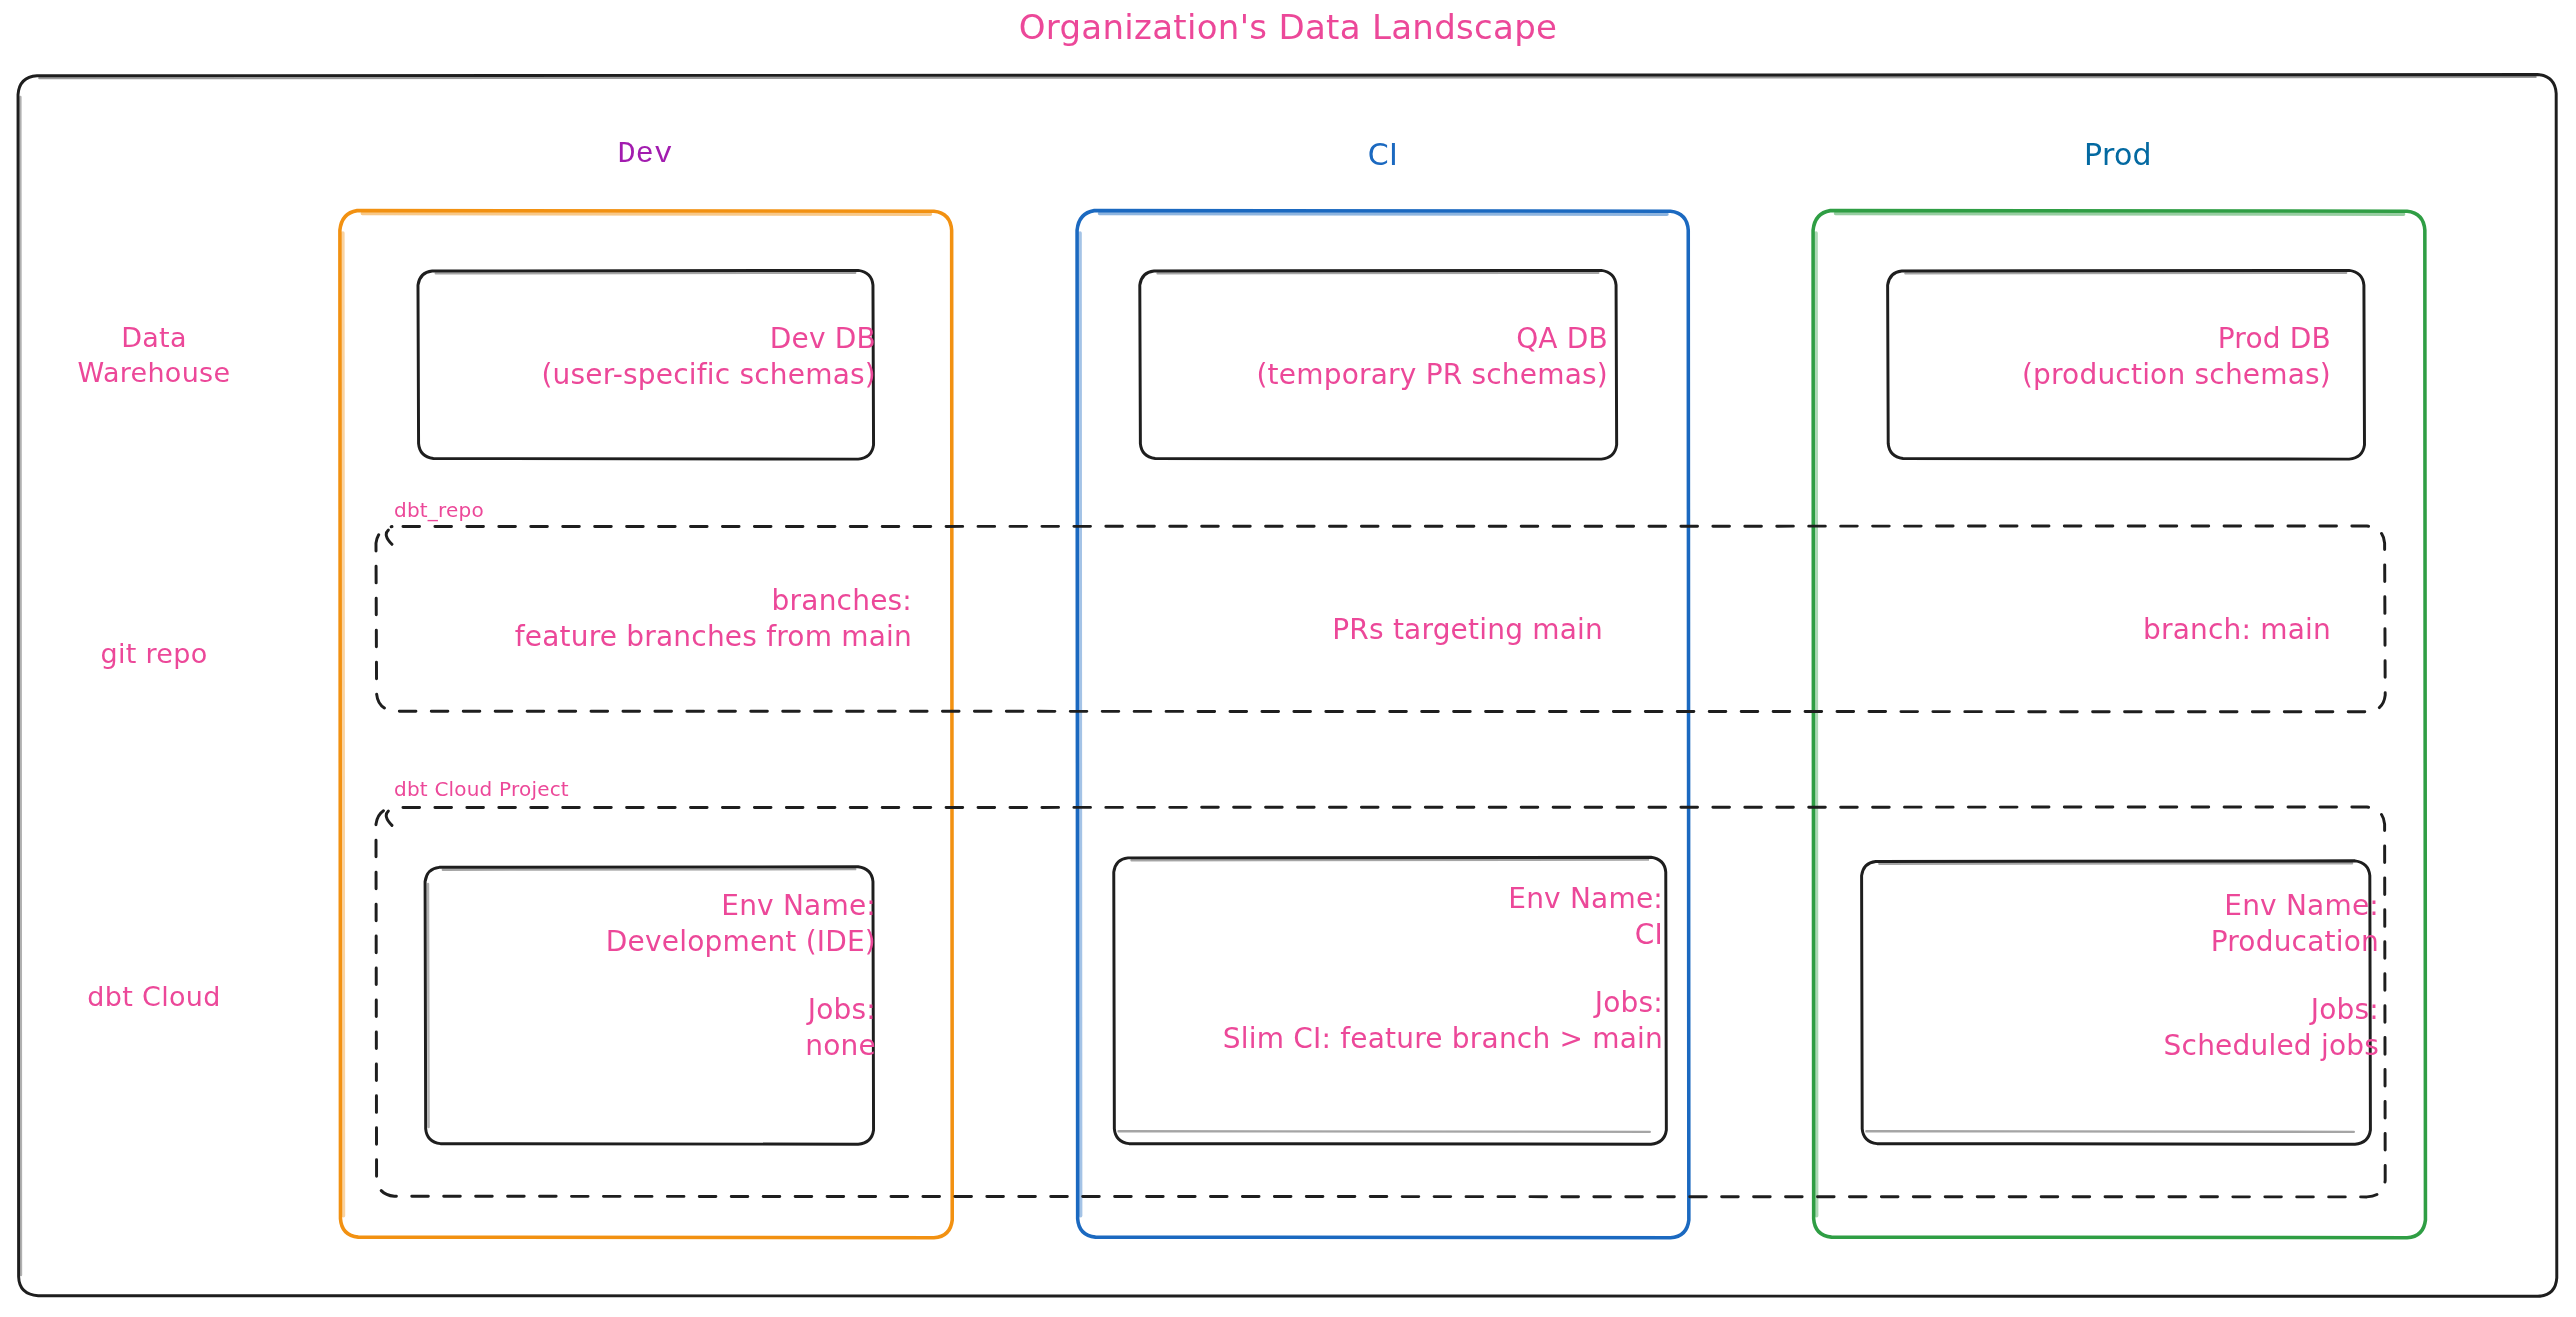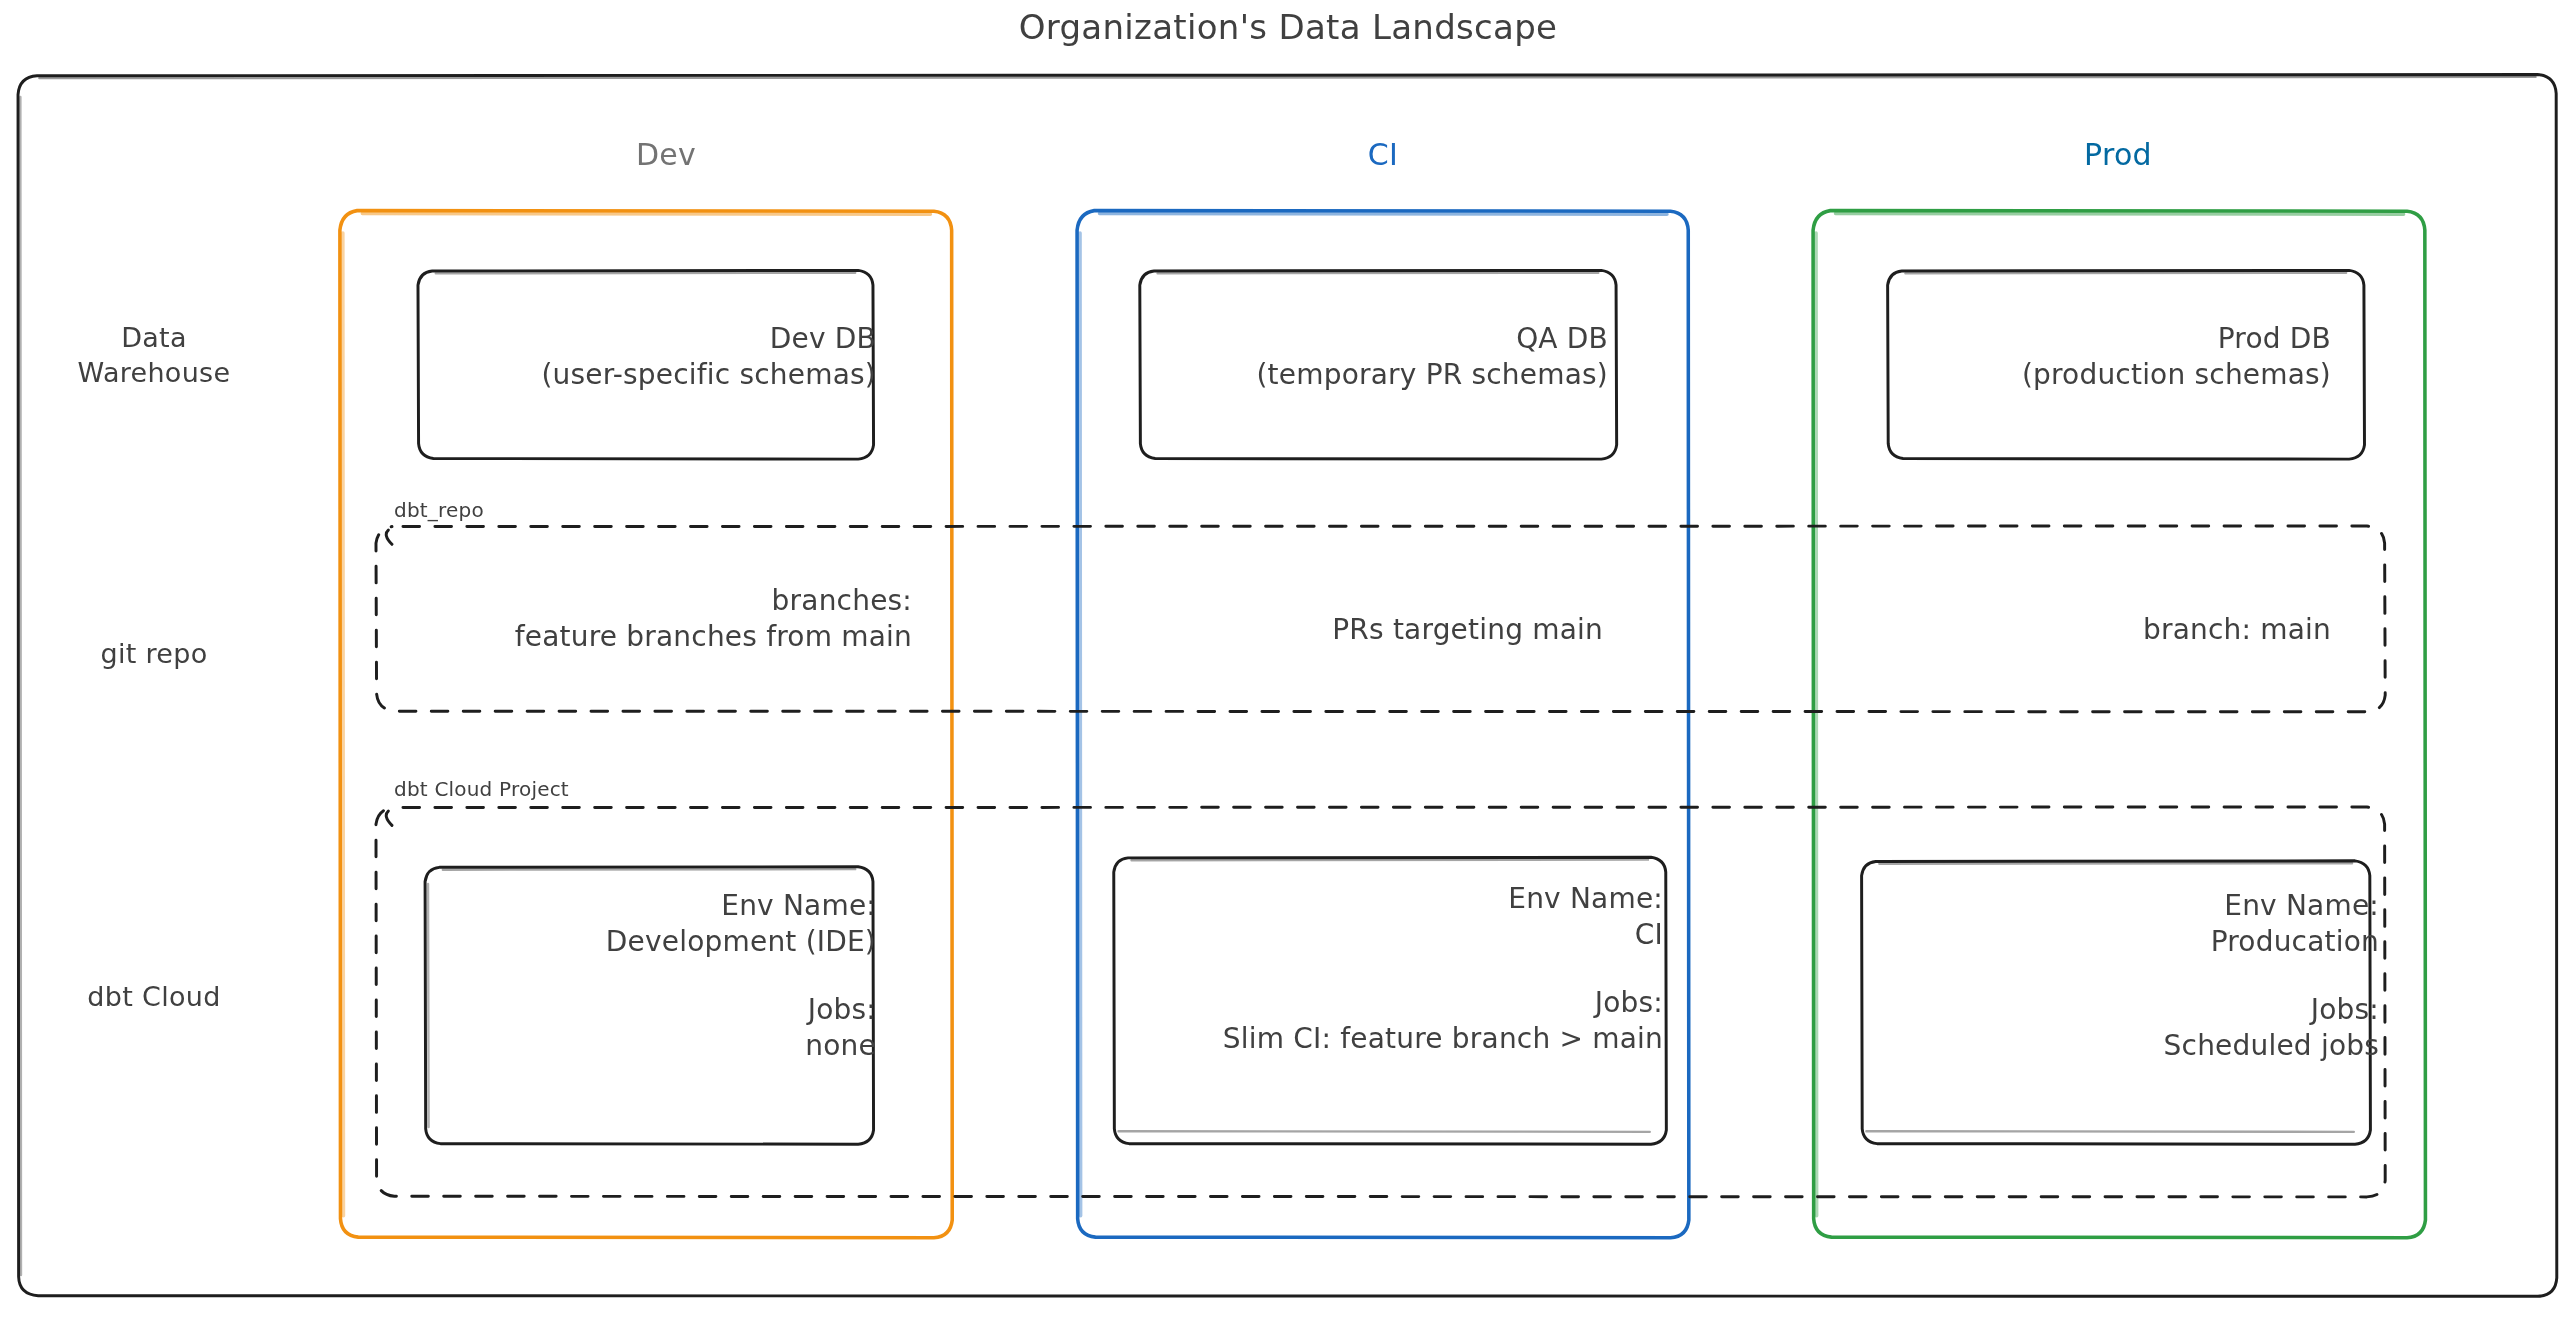--- a/index.html
+++ b/index.html
@@ -32,40 +32,40 @@
     width: 2576px;
     height: 1317px;
     pointer-events: none;
   }
 
   
   .txt {
     position: absolute;
     text-align: center;
     line-height: 1.30;
-    color: #404040;
+    color: #ec4899;
     white-space: pre;
     font-family: "DejaVu Sans", sans-serif;
   }
 
   .diagram-title {
     left: 0;
     top: 4.7px;
     width: 2576px;
     font-size: 34px;
     letter-spacing: 0.3px;
   }
 
   .col-header {
     font-size: 30px;
     top: 135px;
     width: 260px;
     letter-spacing: 0.3px;
   }
-  .col-header.dev  { left: 536px;  color: #737373; }
+  .col-header.dev  { left: 515px;  color: #a21caf; font-family: Liberation Mono, monospace; }
   .col-header.ci   { left: 1253px; color: #1b69c0; }
   .col-header.prod { left: 1988px; color: #0369a1; }
 
   .row-label {
     font-size: 27px;
     width: 260px;
     left: 24px;
     letter-spacing: 0.3px;
   }
   .row-label.warehouse { top: 320px; }

